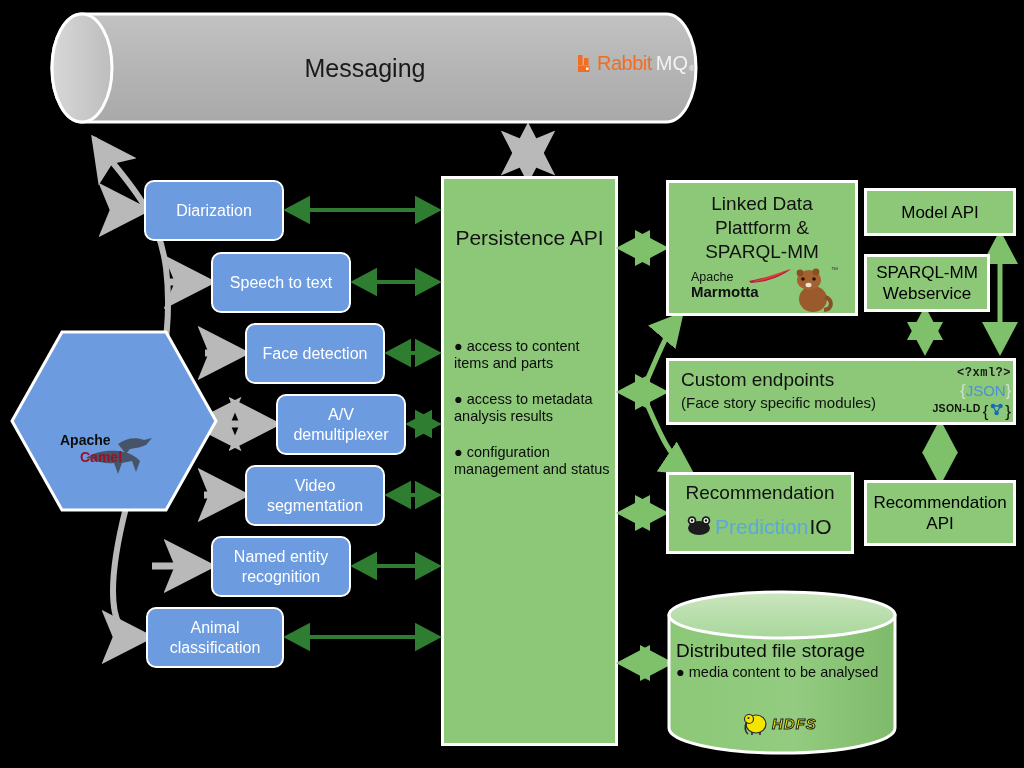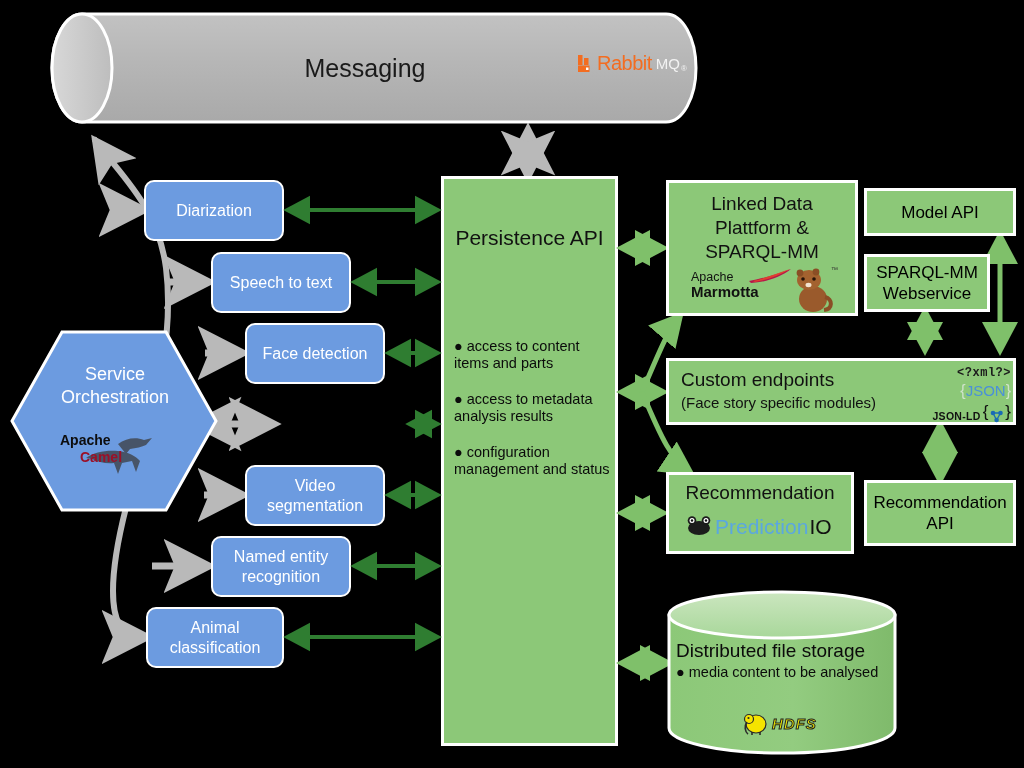--- a/index.html
+++ b/index.html
@@ -32,21 +32,21 @@
   
   #persistence-title{font-size:21px;color:#111;}
   .bullet-line{font-size:14.5px;line-height:17px;color:#0b0b0b;}
 
   
   #storage-title{font-size:19px;color:#0b0b0b;font-weight:400;}
   .storage-bullet{font-size:14.5px;line-height:18px;color:#0b0b0b;}
 
   
   .logo-rabbit-o{color:#f36d21;font-size:20px;font-weight:400;letter-spacing:-.5px;}
-  .logo-rabbit-w{color:#f2f2f2;font-size:15px;letter-spacing:0px;}
+  .logo-rabbit-w{color:#f2f2f2;font-size:20px;letter-spacing:0px;}
   .logo-apache{color:#111;font-size:12.5px;}
   .logo-marmotta{color:#111;font-size:15px;font-weight:bold;}
   .logo-camel-a{color:#0d0d0d;font-size:14px;font-weight:bold;}
   .logo-camel-c{color:#9b1028;font-size:14px;font-weight:bold;}
   .logo-pio-a{color:#5ba7e0;font-size:21px;}
   .logo-pio-b{color:#111;font-size:21px;}
   .logo-hdfs{color:#e9e400;font-size:15px;font-weight:bold;font-style:italic;
              -webkit-text-stroke:1px #222;letter-spacing:1px;}
   .fmt-xml{font-family:"Liberation Mono","DejaVu Sans Mono",monospace;
            font-size:12px;font-weight:bold;color:#1b1b1b;letter-spacing:.5px;}
@@ -108,24 +108,20 @@
       <rect x="8" y="12.5" width="2.5" height="2.5" fill="#ffffff"></rect>
     </svg>
     <span class="logo-rabbit-o">Rabbit</span>
     <span class="logo-rabbit-w" style="margin-left:3px;">MQ</span>
     <span class="logo-rabbit-w" style="font-size:8px;align-self:flex-end;margin-bottom:2px;">®</span>
   </div>
 
   <svg class="abs nosel" style="left:10px;top:330px;width:208px;height:182px;">
     <polygon points="52,2 156,2 206,91 156,180 52,180 2,91" fill="#6c9be0" stroke="#ffffff" stroke-width="3"></polygon>
   </svg>
-  <div class="abs nosel" style="left:20px;top:363px;width:190px;text-align:center;color:#fff;font-size:18px;line-height:23px;">
-    <div>Service</div>
-    <div>Orchestration</div>
-  </div>
 
   <div class="abs nosel" style="left:56px;top:428px;width:104px;height:52px;">
     <svg width="104" height="52" style="position:absolute;left:0;top:0;">
       <g opacity="0.72" fill="#3a3a3a">
         <path d="M62,16 C70,10 80,9 88,12 L96,10 L90,17 C86,19 80,20 74,21 L70,26 Z"></path>
         <path d="M30,30 C38,24 50,22 62,23 C72,24 80,28 84,33 L80,44 L76,33 L66,35 L62,46 L58,35
                  C50,36 42,34 36,31 Z"></path>
       </g>
     </svg>
     <div style="position:absolute;left:4px;top:3px;">
@@ -141,20 +137,26 @@
   </div>
 
   <div class="abs bluebox nosel" style="left:211px;top:252px;width:140px;height:61px;">
     <span>Speech to text</span>
   </div>
 
   <div class="abs bluebox nosel" style="left:245px;top:323px;width:140px;height:61px;">
     <span>Face detection</span>
   </div>
 
+  <div class="abs bluebox nosel" style="left:276px;top:394px;width:130px;height:61px;">
+    <span>
+      <span style="display:block">A/V</span>
+      <span style="display:block">demultiplexer</span>
+    </span>
+  </div>
 
   <div class="abs bluebox nosel" style="left:245px;top:465px;width:140px;height:61px;">
     <span>
       <span style="display:block">Video</span>
       <span style="display:block">segmentation</span>
     </span>
   </div>
 
   <div class="abs bluebox nosel" style="left:211px;top:536px;width:140px;height:61px;">
     <span>
@@ -278,21 +280,21 @@
 
   <div class="abs greenpanel nosel" style="left:666px;top:358px;width:350px;height:67px;">
     <div class="abs nosel" style="left:12px;top:8px;font-size:19px;color:#111;">Custom endpoints</div>
     <div class="abs nosel" style="left:12px;top:33px;font-size:15px;color:#111;">(Face story specific modules)</div>
 
     <div class="abs nosel" style="left:242px;top:5px;width:100px;text-align:right;">
       <div class="fmt-xml">&lt;?xml?&gt;</div>
       <div style="margin-top:2px;">
         <span class="fmt-json-br">{</span><span class="fmt-json">JSON</span><span class="fmt-json-br">}</span>
       </div>
-      <div style="margin-top:2px;display:flex;align-items:flex-end;justify-content:flex-end;gap:2px;">
+      <div style="margin-top:2px;display:flex;align-items:flex-start;justify-content:flex-end;gap:2px;">
         <span class="fmt-jsonld">JSON-LD</span>
         <span style="font-size:17px;color:#111;">{</span>
         <svg width="13" height="13">
           <circle cx="3" cy="4" r="2.3" fill="#1a6cb5"></circle>
           <circle cx="10.5" cy="4" r="2.3" fill="#1a6cb5"></circle>
           <circle cx="6.6" cy="11" r="2.3" fill="#1a6cb5"></circle>
           <path d="M3,4 L10.5,4 L6.6,11 Z" fill="none" stroke="#1a6cb5" stroke-width="1.3"></path>
         </svg>
         <span style="font-size:17px;color:#111;">}</span>
       </div>

